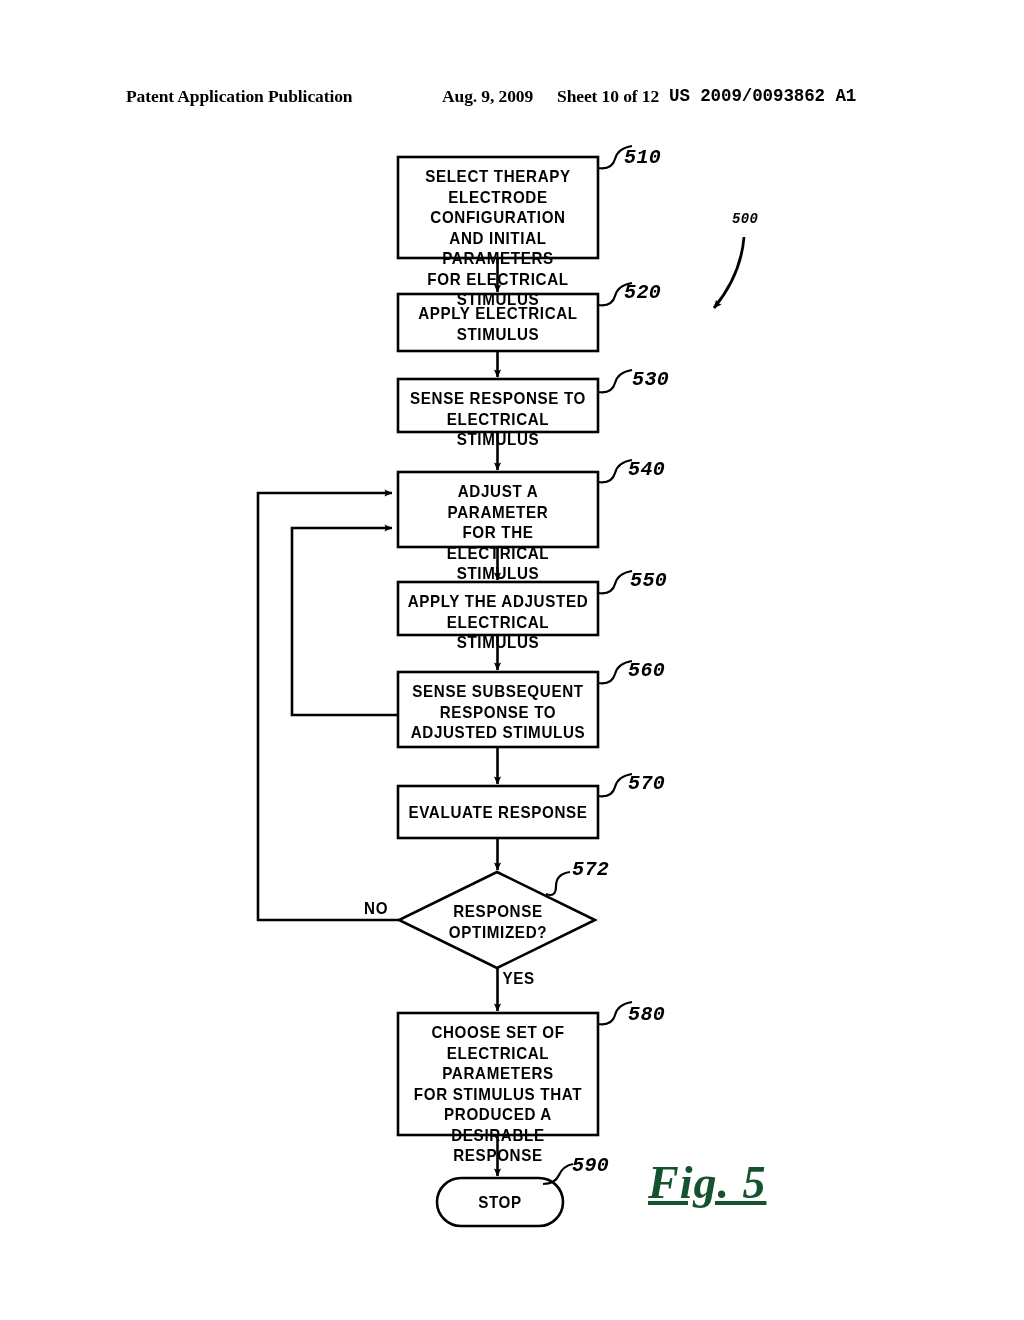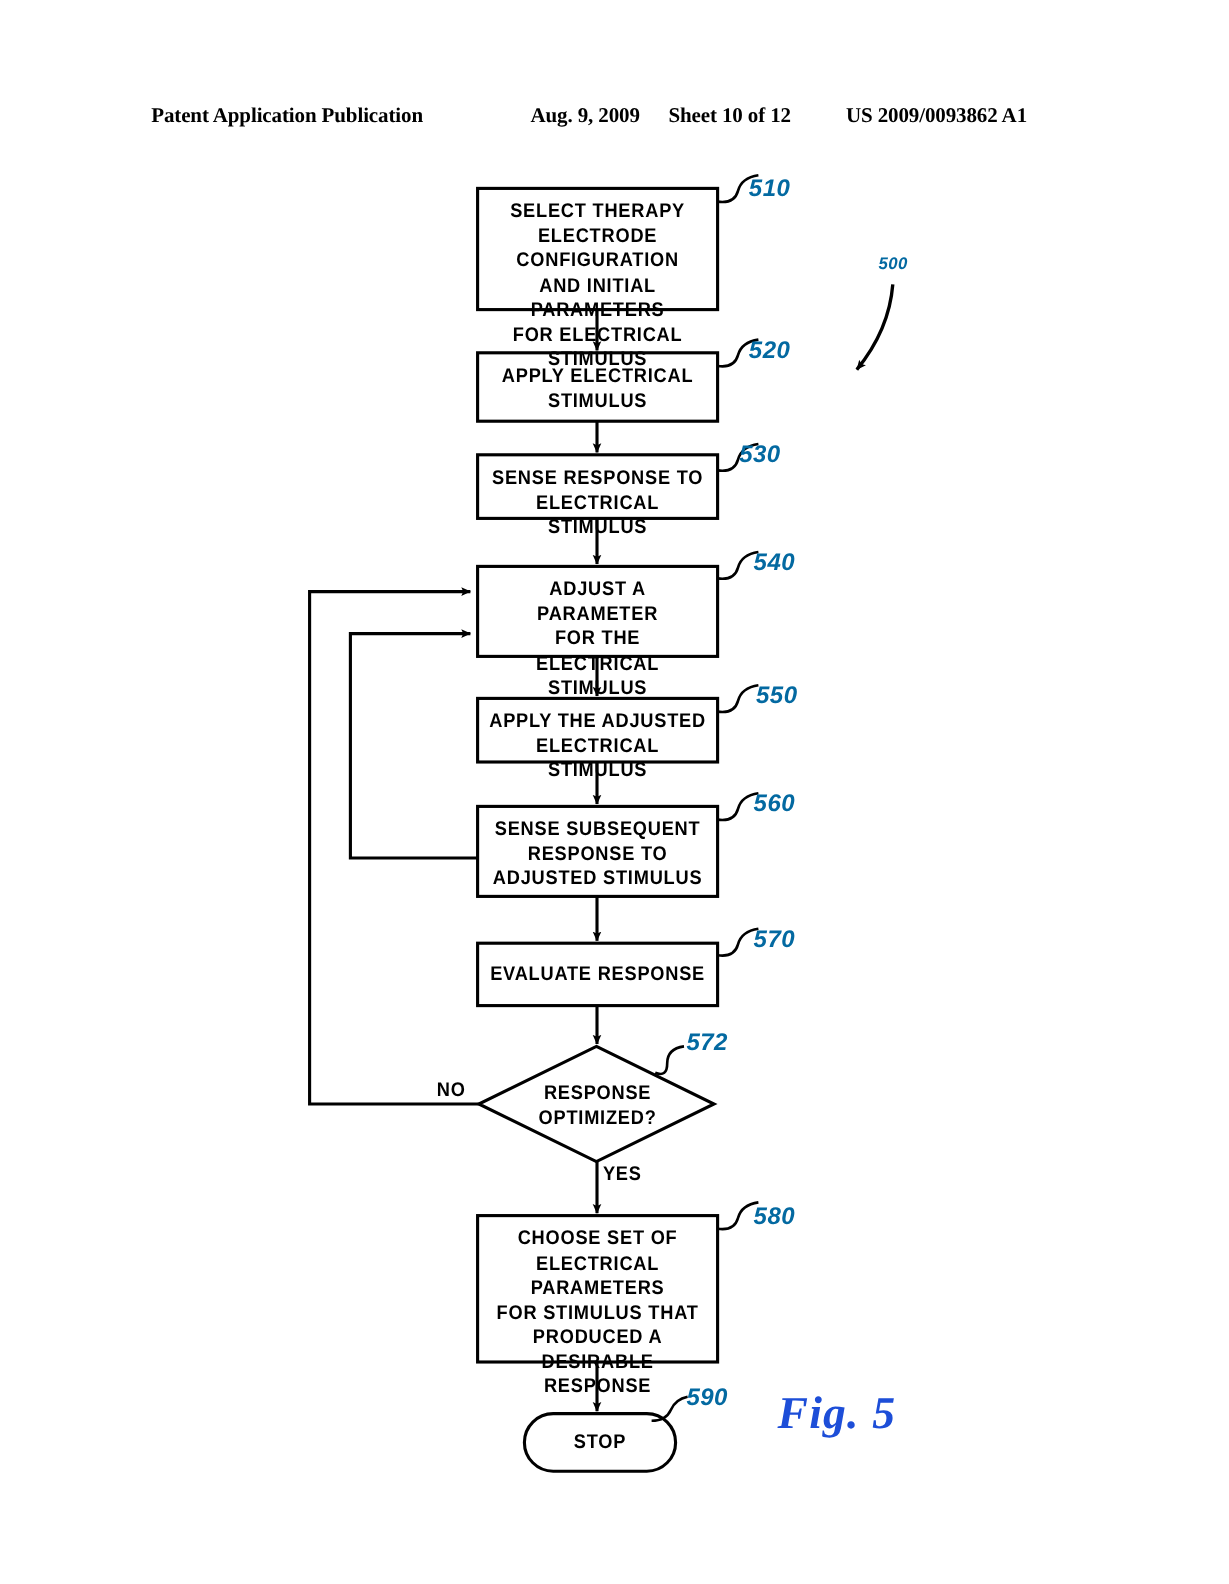--- a/index.html
+++ b/index.html
@@ -29,21 +29,21 @@
     align-items: baseline;
     font-family: "Liberation Serif", serif;
     font-weight: bold;
     font-size: 17.5px;
     letter-spacing: -0.1px;
     white-space: nowrap;
   }
   #header .h-pub   { position: absolute; left: 126px; }
   #header .h-date  { position: absolute; left: 442px; }
   #header .h-sheet { position: absolute; left: 557px; }
-  #header .h-num   { position: absolute; left: 705px; }
+  #header .h-num   { position: absolute; left: 669px; font-family: Liberation Mono, monospace; }
 
   
   #flow {
     position: absolute;
     left: 0;
     top: 0;
     width: 1024px;
     height: 1320px;
   }
   #flow svg { display: block; }
@@ -85,52 +85,53 @@
     transform: scaleX(0.92);
     color: #000;
     pointer-events: none;
   }
   .label-no  { left: 363px; top: 899px; }
   .label-yes { left: 501px; top: 969px; }
 
   
   .ref-num {
     position: absolute;
-    font-family: Liberation Sans, sans-serif;
+    font-family: Liberation Mono, monospace;
     font-weight: bold;
     font-style: italic;
     font-size: 20px;
     letter-spacing: 0.4px;
-    color: #0369a1;
+    color: #000000;
     pointer-events: none;
   }
   .ref-510 { left: 624px; top: 146px; }
   .ref-520 { left: 624px; top: 281px; }
-  .ref-530 { left: 616px; top: 368px; }
+  .ref-530 { left: 632px; top: 368px; }
   .ref-540 { left: 628px; top: 458px; }
   .ref-550 { left: 630px; top: 569px; }
   .ref-560 { left: 628px; top: 659px; text-align: right; }
   .ref-570 { left: 628px; top: 772px; }
   .ref-572 { left: 572px; top: 858px; }
   .ref-580 { left: 628px; top: 1003px; }
   .ref-590 { left: 572px; top: 1154px; }
   .ref-500 { left: 732px; top: 211px; font-size: 14px; }
 
   
   #fig-caption {
     position: absolute;
     left: 648px;
     top: 1156px;
     font-family: "Liberation Serif", serif;
     font-weight: bold;
     font-style: italic;
-    font-size: 38px;
+    font-size: 46px;
     letter-spacing: 1px;
-    color: #1d4ed8;
-    pointer-events: none;
+    color: #14532d;
+    pointer-events: none;
+    text-decoration: underline;
   }
 </style>
 </head>
 <body>
 
 <div id="page">
 
   <div id="header">
     <span class="h-pub">Patent Application Publication</span>
     <span class="h-date">Aug. 9, 2009</span>

